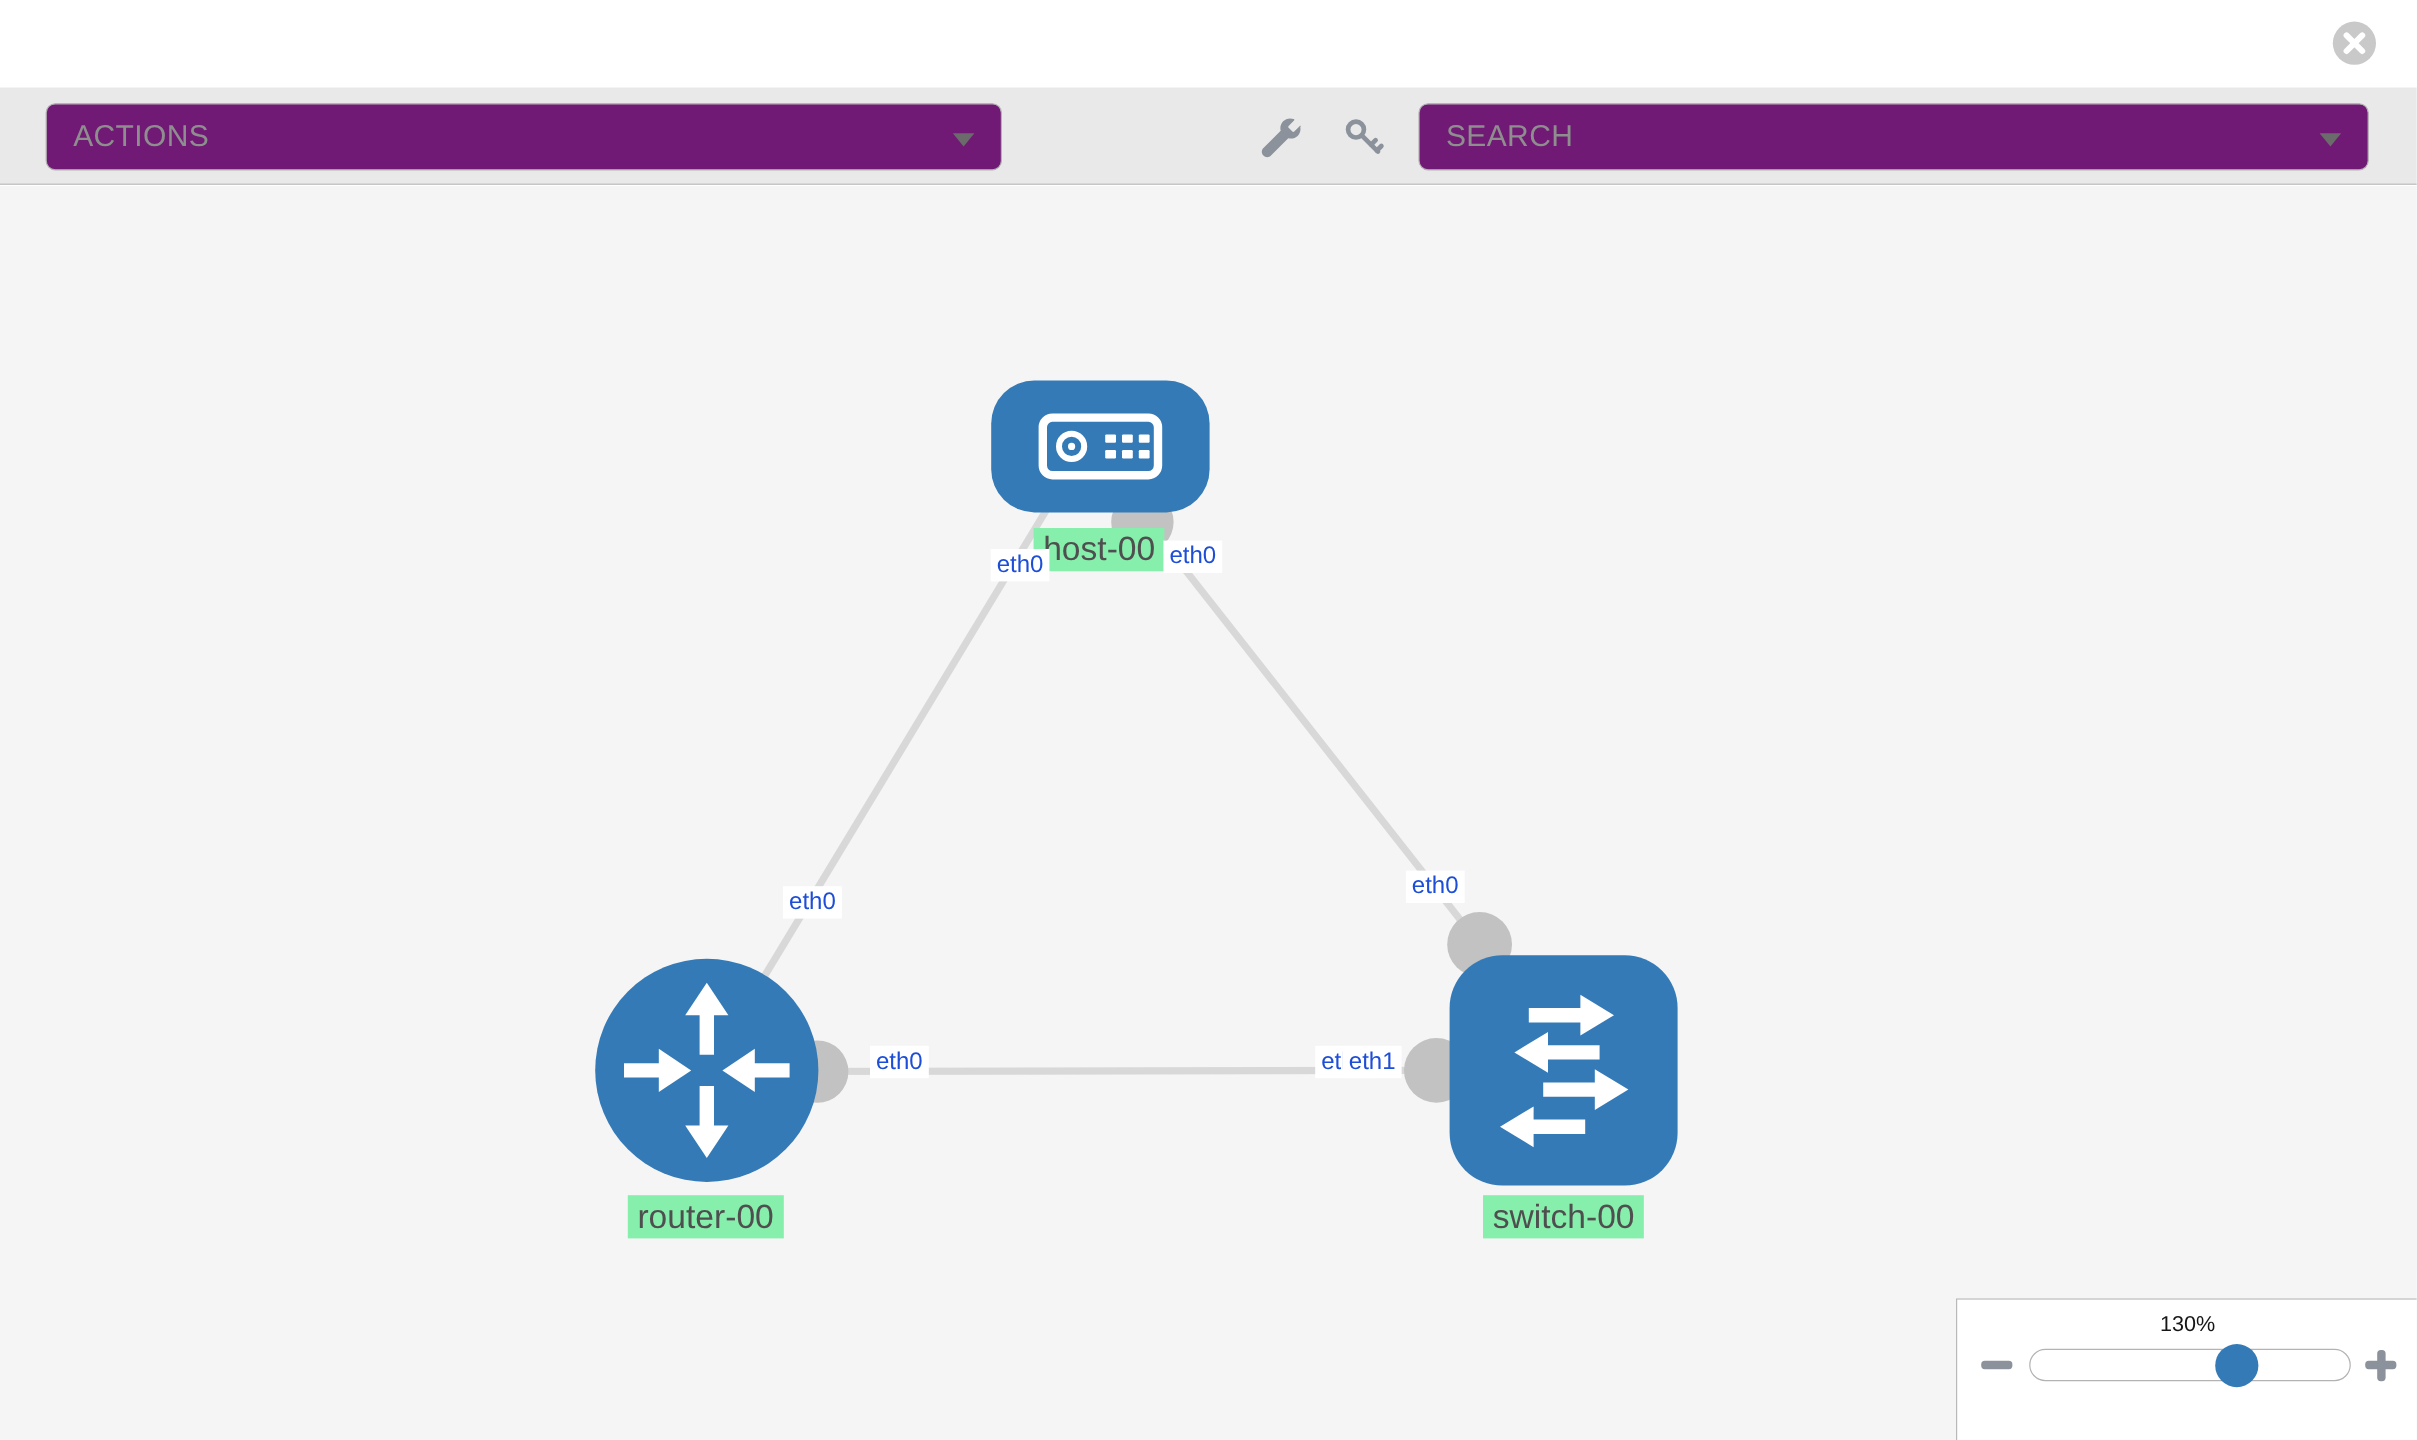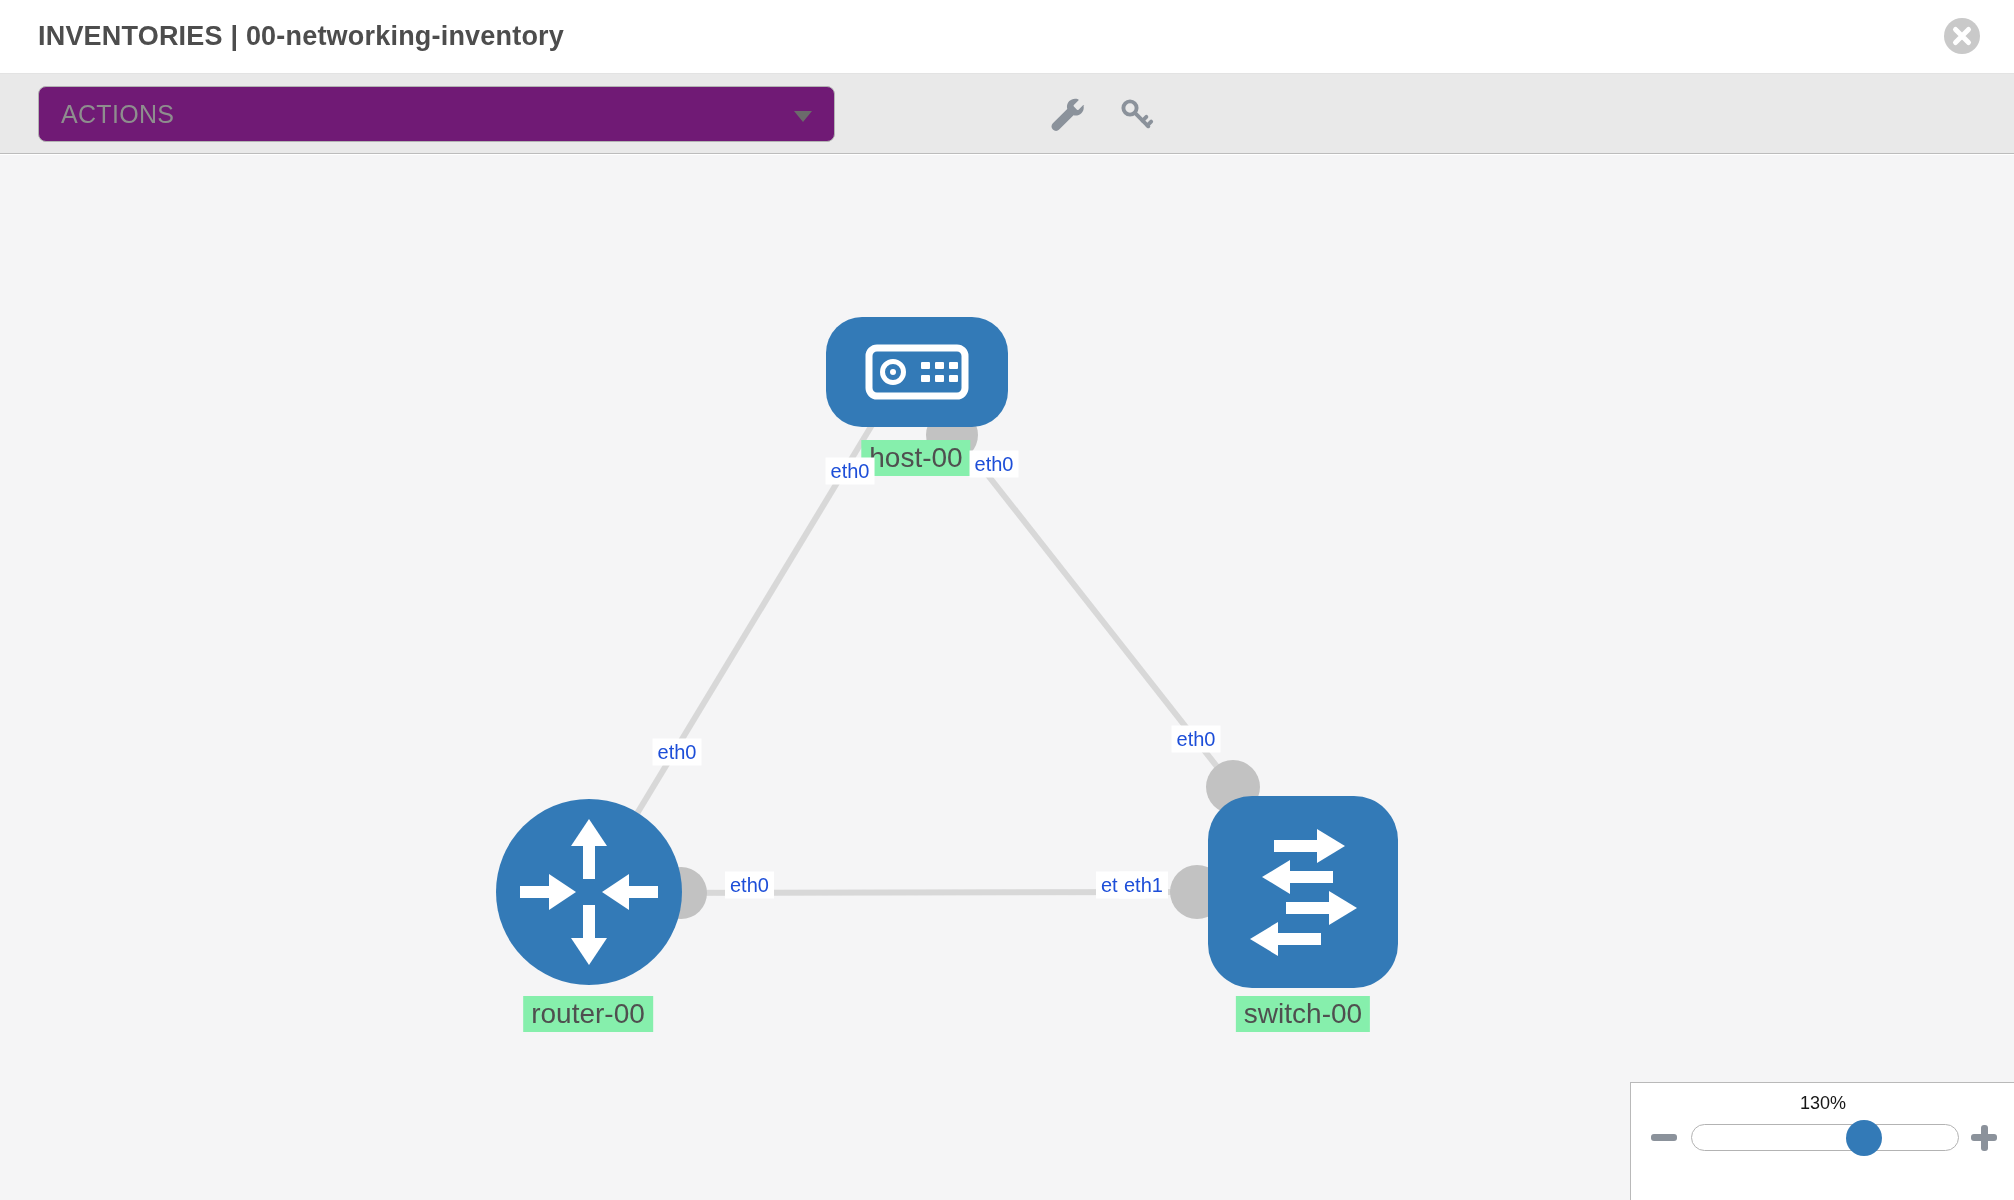--- a/index.html
+++ b/index.html
@@ -87,21 +87,20 @@
   }
   .zoom-thumb {
     position:absolute; left:154px; top:-5px; width:36px; height:36px;
     background:#337ab7; border-radius:50%; cursor:pointer;
   }
 </style>
 </head>
 <body>
 
 <div class="header">
-  <h1>INVENTORIES | 00-networking-inventory</h1>
   <div class="close-btn">
     <svg width="40" height="40" viewBox="0 0 40 40">
       <circle cx="20" cy="20" r="18" fill="#c9c9c9"></circle>
       <path d="M13.5 13.5 L26.5 26.5 M26.5 13.5 L13.5 26.5" stroke="#ffffff" stroke-width="5" stroke-linecap="round"></path>
     </svg>
   </div>
 </div>
 
 <div class="toolbar">
   <div class="select actions">
@@ -116,20 +115,24 @@
   </div>
   <div class="tool-icon key">
     <svg viewBox="0 0 24 24" width="36" height="36" fill="none" stroke="#8b929b" stroke-width="2.6" stroke-linecap="round">
       <circle cx="8" cy="8" r="4.4"></circle>
       <path d="M11.3 11.3 L20.2 20.2"></path>
       <path d="M16.4 16.4 L18.9 13.9"></path>
       <path d="M19.6 19.6 L22.1 17.1"></path>
     </svg>
   </div>
 
+  <div class="select search">
+    <span class="select-label">SEARCH</span>
+    <span class="caret"></span>
+  </div>
 </div>
 
 <div class="canvas">
 
   <svg class="edges" width="2014" height="1045">
 
     <line x1="589" y1="738" x2="878" y2="260" stroke="#d8d8d8" stroke-width="6"></line>
     <line x1="950" y1="272" x2="1233" y2="632" stroke="#d8d8d8" stroke-width="6"></line>
     <line x1="589" y1="738" x2="1200" y2="737" stroke="#d8d8d8" stroke-width="6"></line>
 

